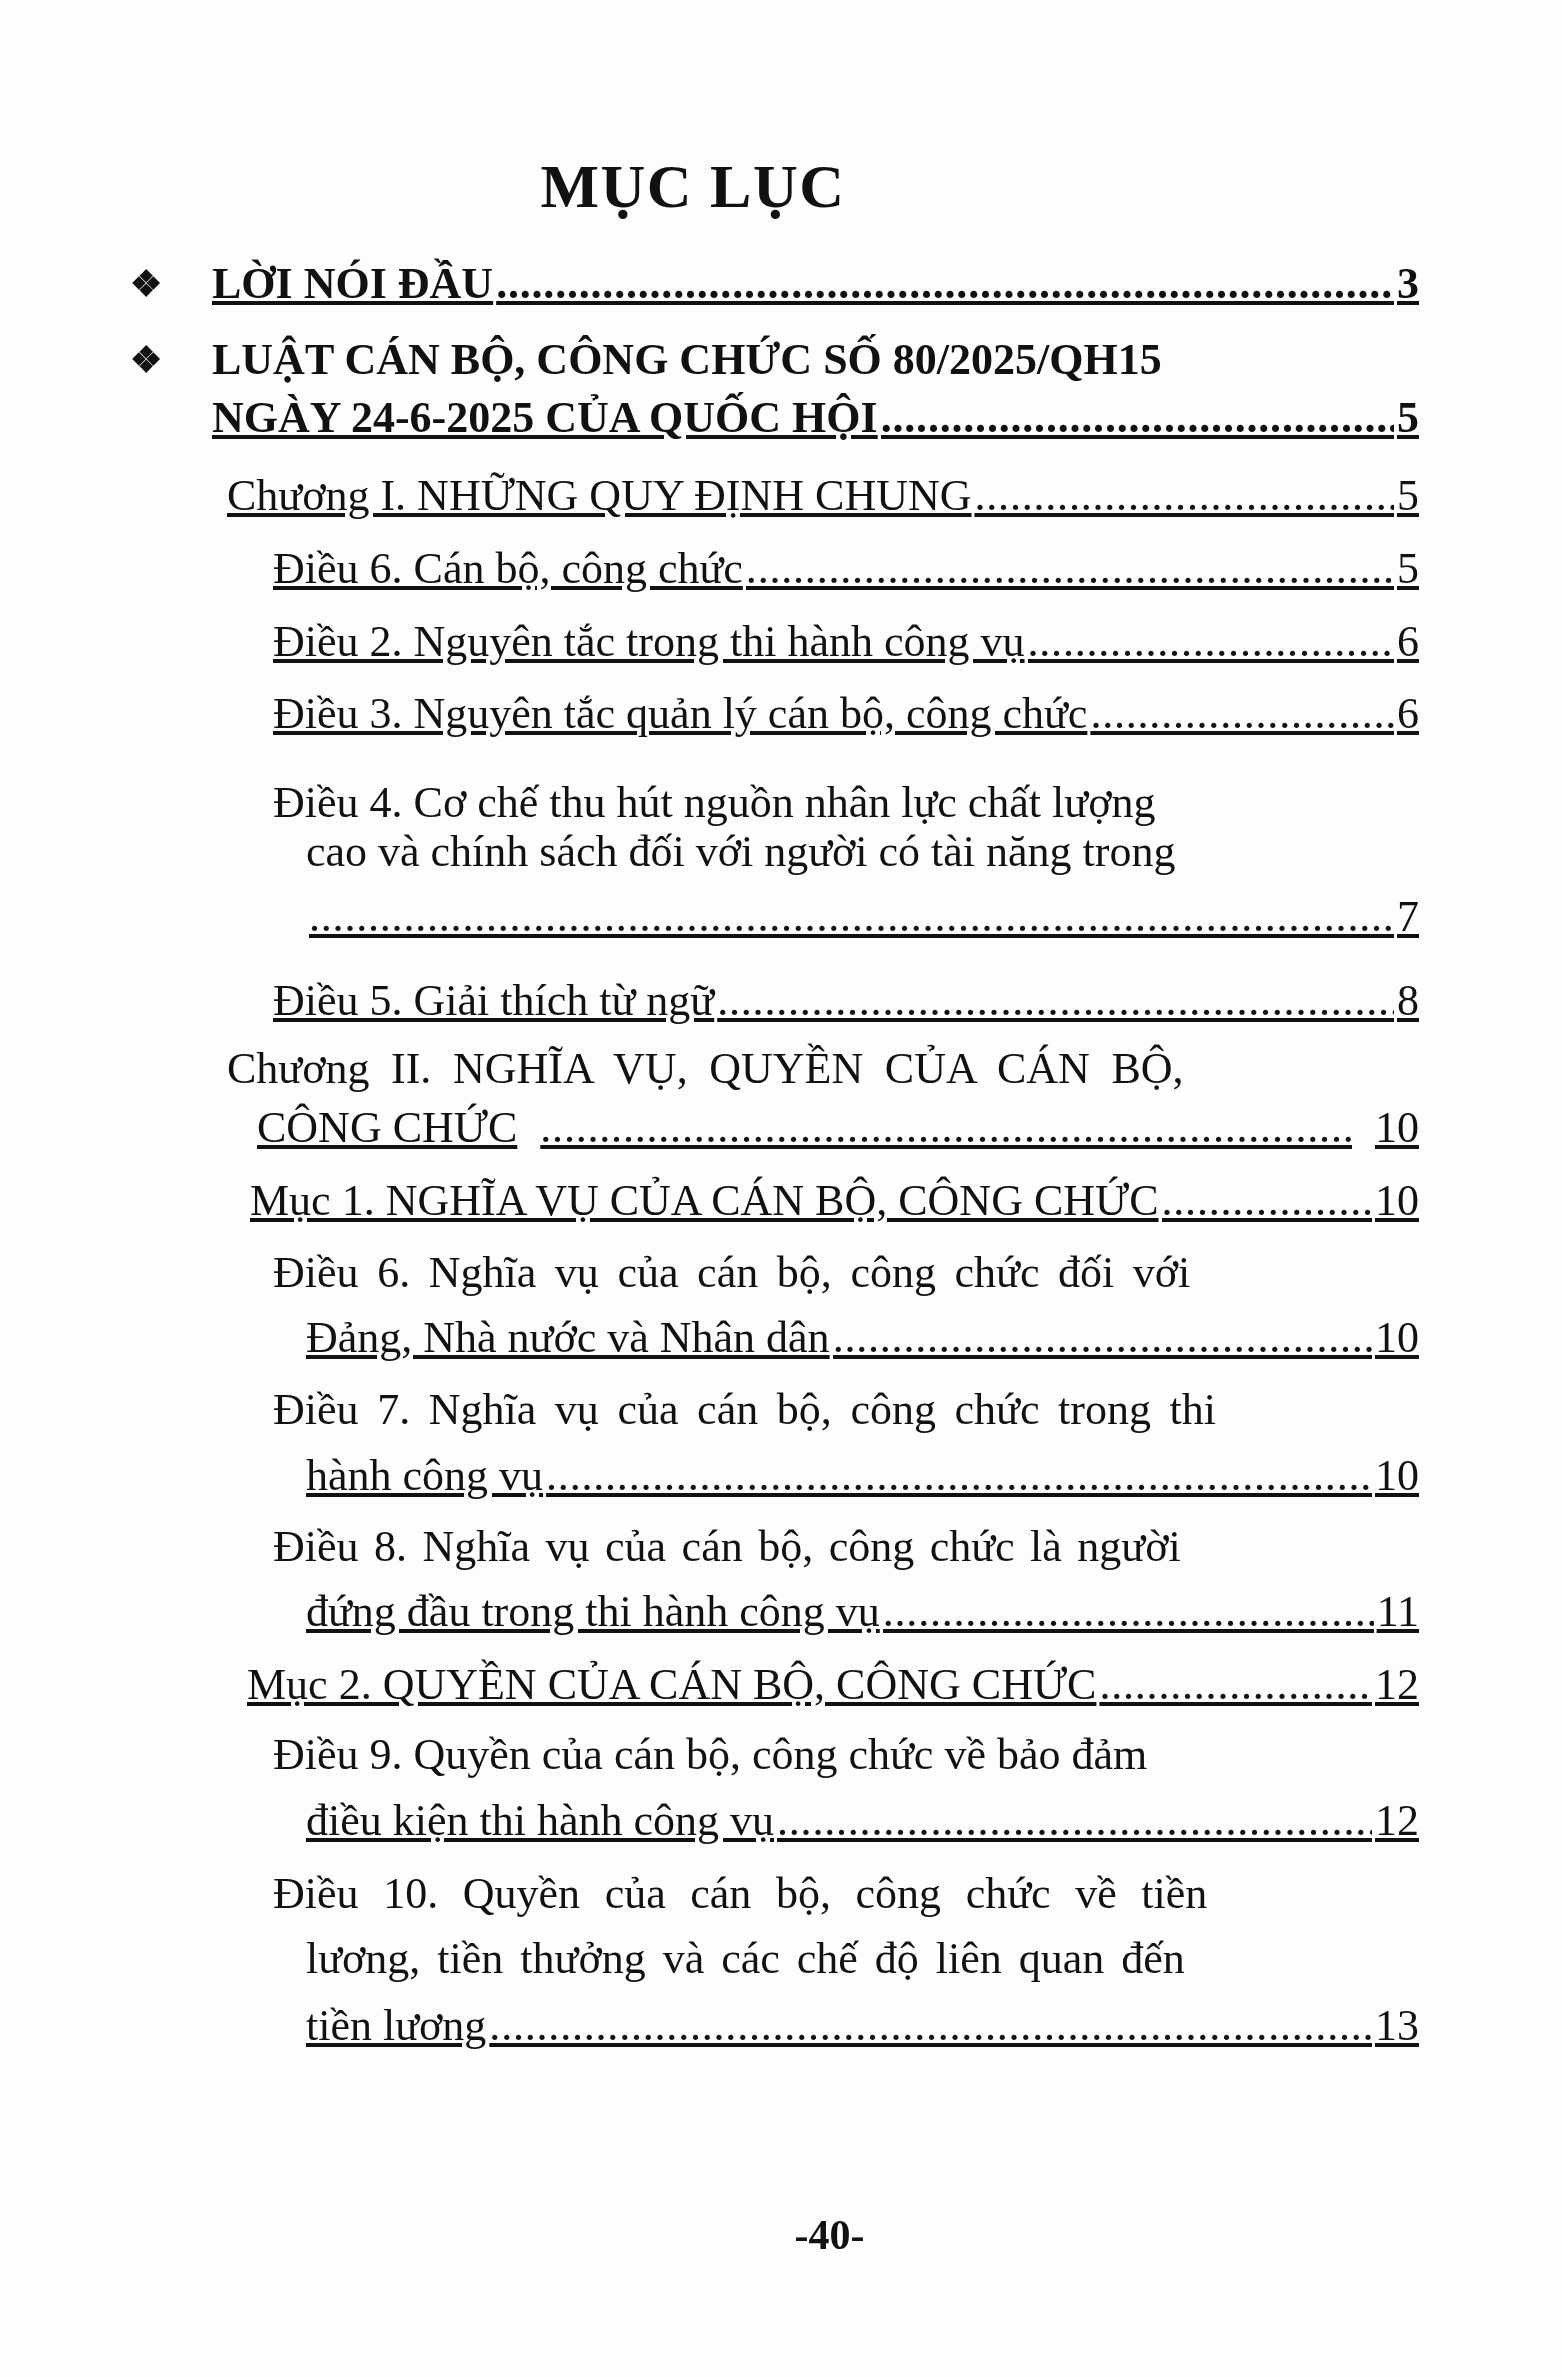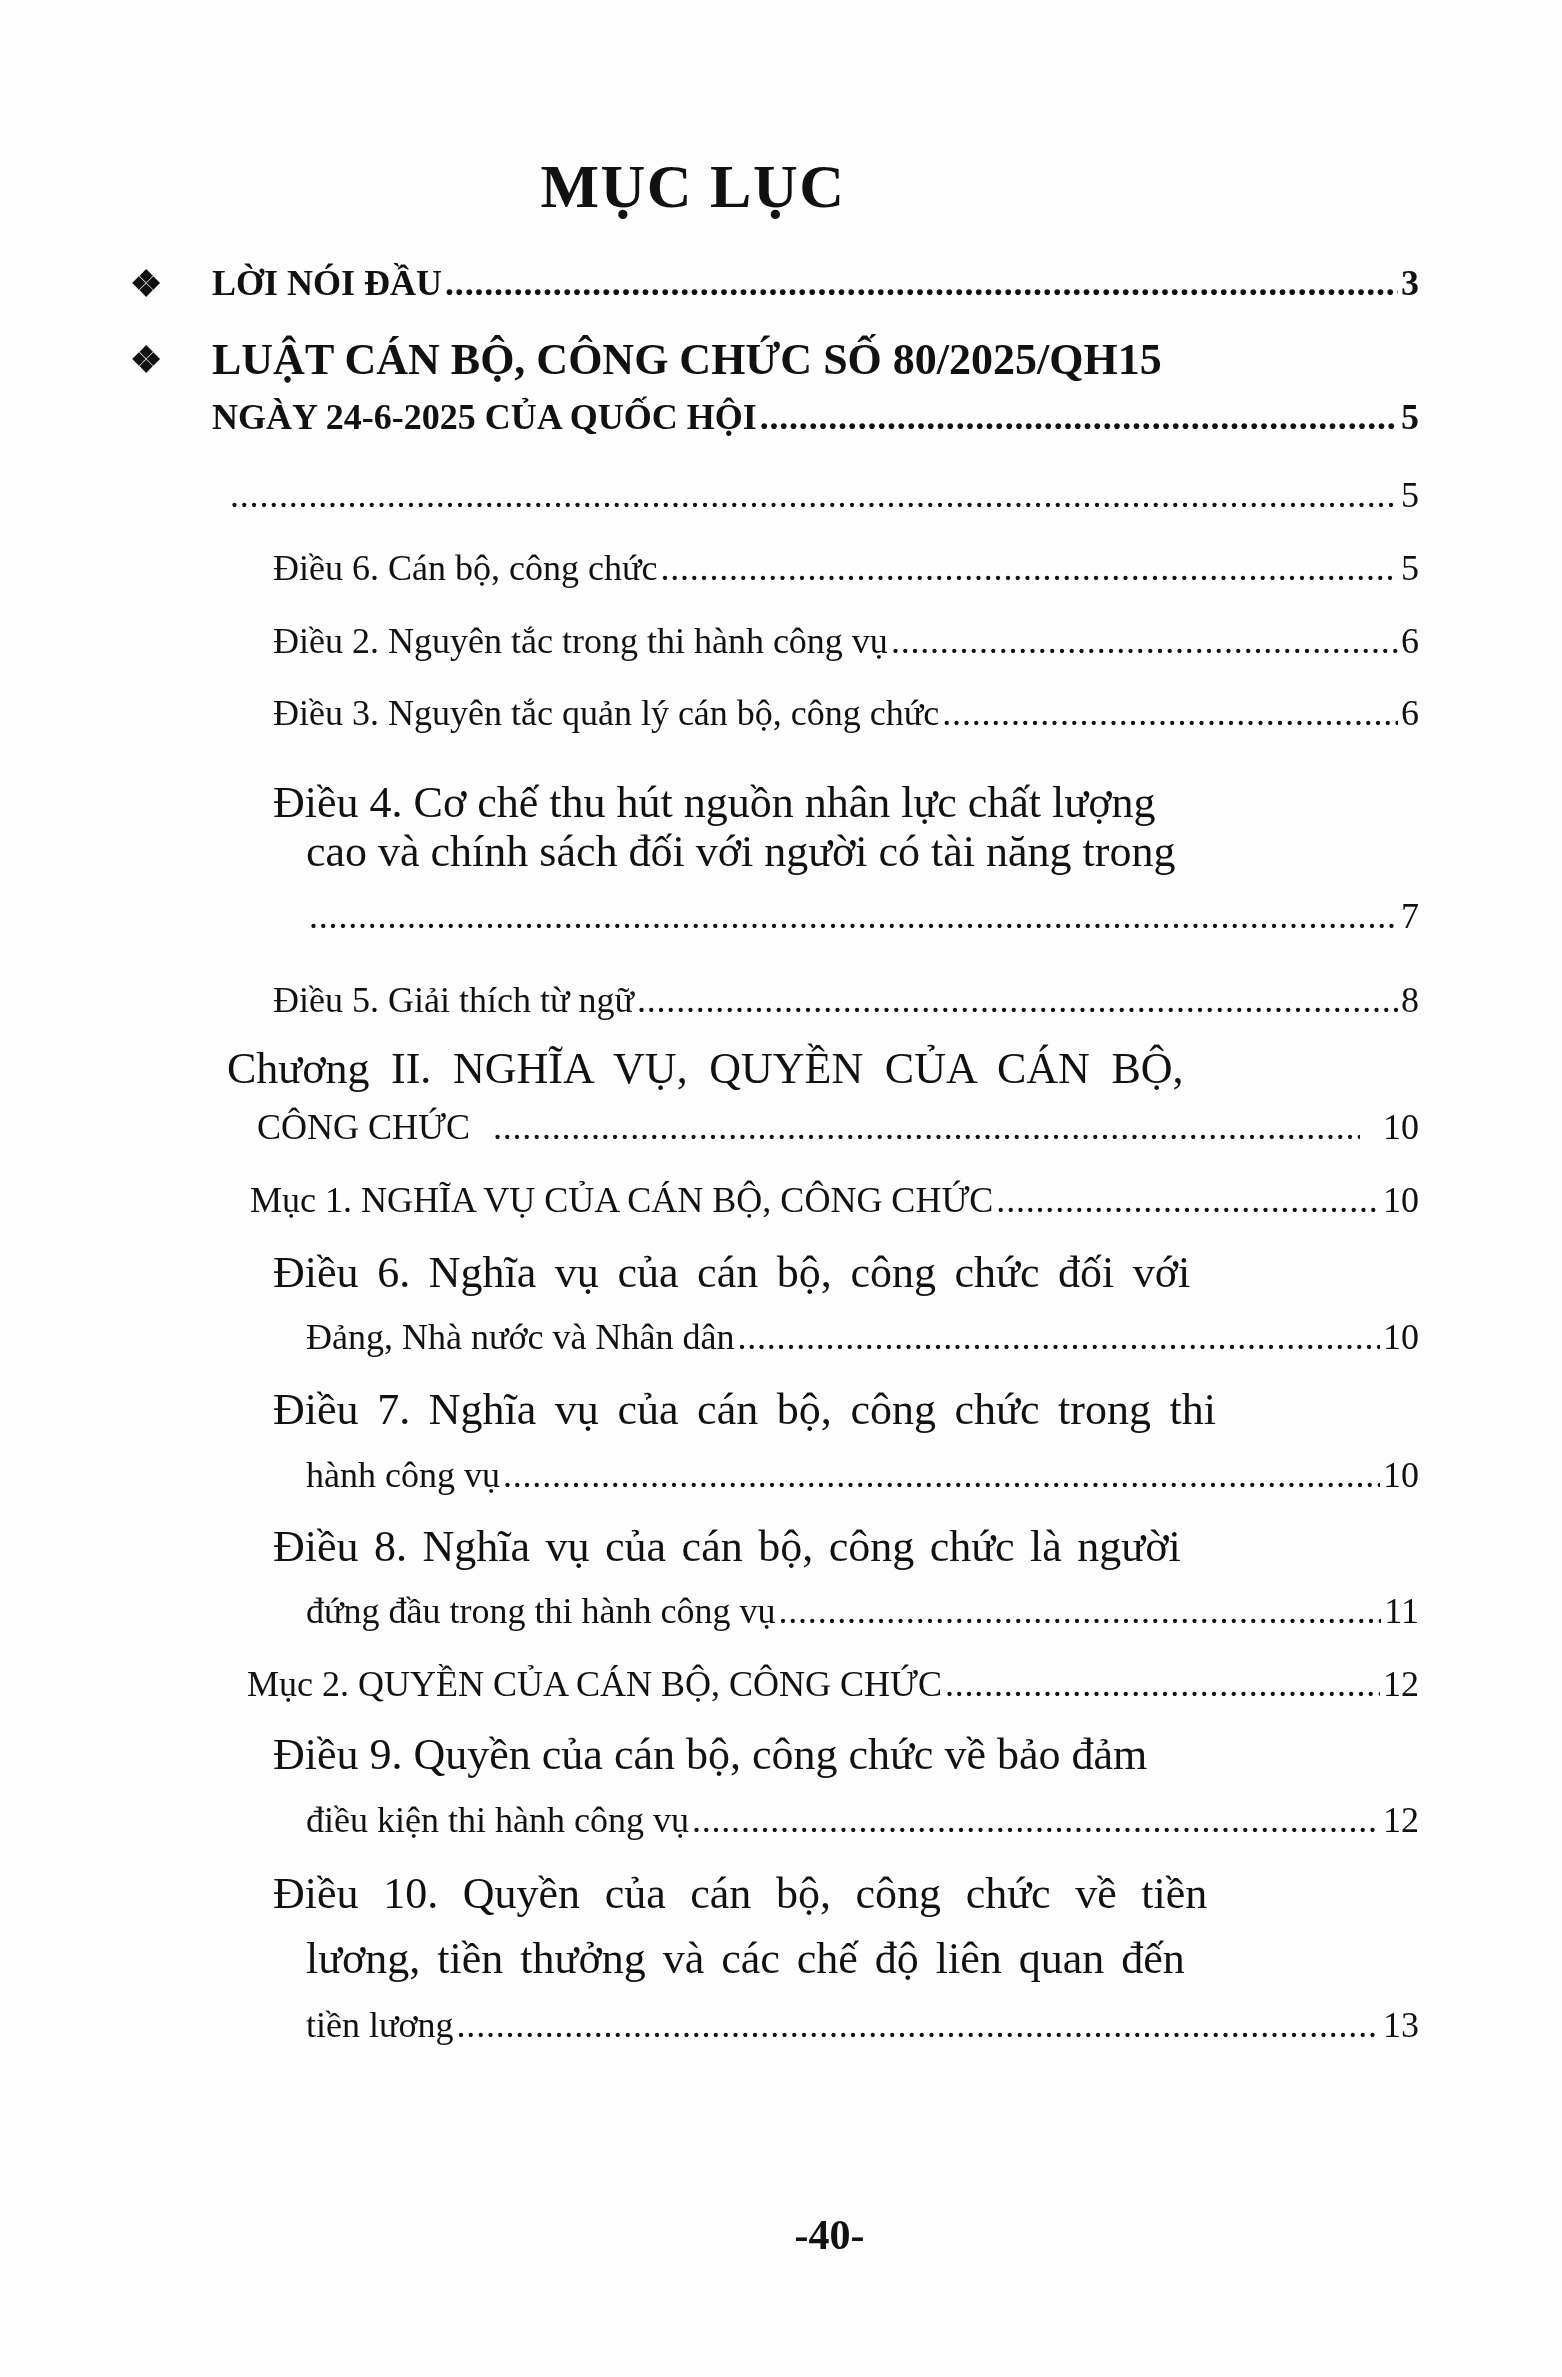--- a/index.html
+++ b/index.html
@@ -2,21 +2,21 @@
 <html style="font-size:12px"><head>
 <meta charset="utf-8">
 <style>
   html, body { margin:0; padding:0; }
   body { width:1563px; height:2377px; background:#fdfdfd; position:relative; overflow:hidden;
          font-family:"Liberation Serif","DejaVu Serif",serif; color:#111; }
   .ghost { position:absolute; left:151px; right:61px; color:#ececec; font-size:44px; line-height:62px;
            transform:scaleX(-1); white-space:nowrap; overflow:hidden; pointer-events:none; }
   .title { position:absolute; top:151px; left:0; width:1386px; text-align:center; font-size:62px; font-weight:bold; letter-spacing:1.5px; }
   .toc { position:absolute; left:0; top:0; width:1563px; }
-  .row { position:absolute; display:flex; align-items:center; right:144px; font-size:36px; line-height:53px; }
+  .row { position:absolute; display:flex; align-items:center; right:144px; font-size:44px; line-height:53px;text-decoration:underline; }
   .row .label { white-space:nowrap; }
   .row .dots { flex:1; overflow:hidden; white-space:nowrap; letter-spacing:0.8px; margin:0 3px; }
   .row .dots::before { content:"................................................................................................................................................................................................................................................"; }
   .row .page { white-space:nowrap; }
   .line { position:absolute; font-size:44px; line-height:53px; white-space:nowrap; }
   .bold { font-weight:bold; }
   .bullet { position:absolute; font-size:36px; font-weight:bold; }
   .footer { position:absolute; top:2211px; left:0; width:1563px; text-align:center; font-size:42px; font-weight:bold;padding-left:48px; }
 </style>
 </head>
@@ -37,20 +37,21 @@
 
   <span class="bullet" style="left:130px;top:339px;">❖</span>
   <div class="line bold" style="left:212px;top:333px;">LUẬT CÁN BỘ, CÔNG CHỨC SỐ 80/2025/QH15</div>
   <div class="row bold" style="left:212px;top:391px;">
     <span class="label">NGÀY 24-6-2025 CỦA QUỐC HỘI</span>
     <span class="dots"></span>
     <span class="page">5</span>
   </div>
 
   <div class="row" style="left:227px;top:469px;">
+    <span class="label">Chương I. NHỮNG QUY ĐỊNH CHUNG</span>
     <span class="dots"></span>
     <span class="page">5</span>
   </div>
   <div class="row" style="left:273px;top:542px;">
     <span class="label">Điều 6. Cán bộ, công chức</span>
     <span class="dots"></span>
     <span class="page">5</span>
   </div>
   <div class="row" style="left:273px;top:615px;">
     <span class="label">Điều 2. Nguyên tắc trong thi hành công vụ</span>

